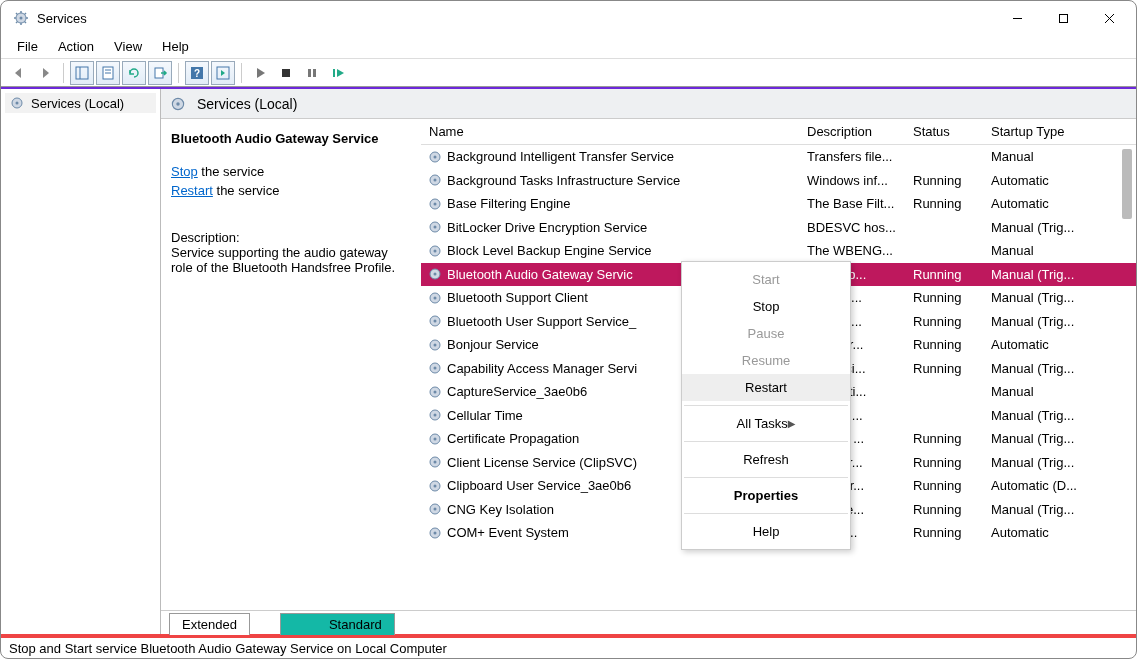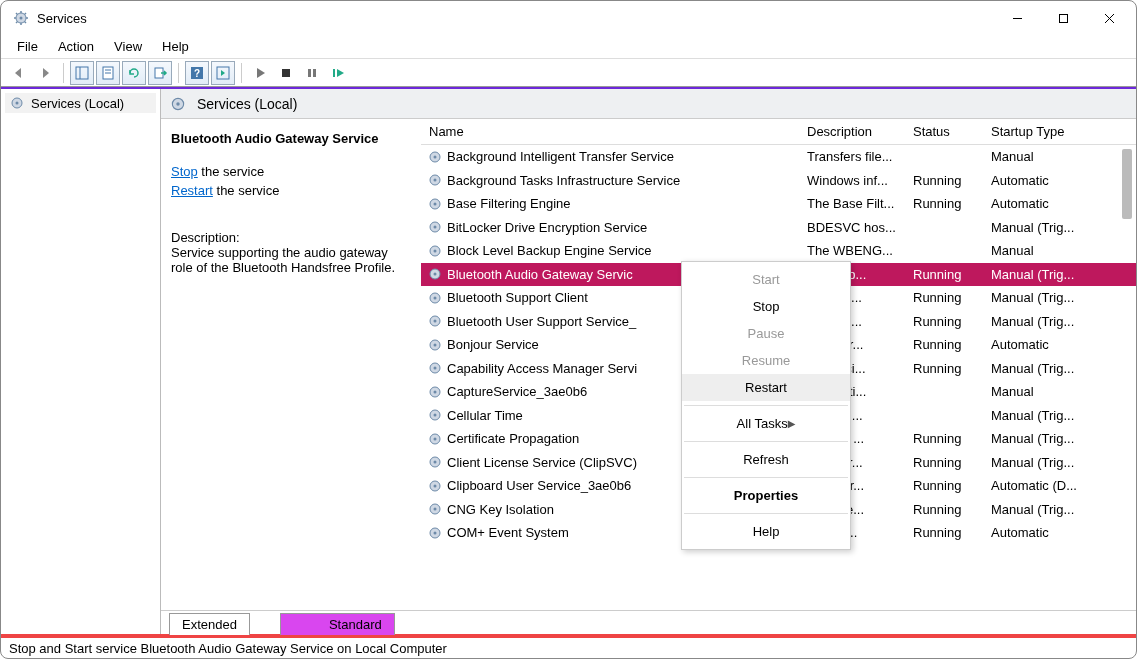--- a/index.html
+++ b/index.html
@@ -47,21 +47,21 @@
   .scrollbar { position: absolute; right: 2px; top: 0; width: 14px; bottom: 0; }
   .scroll-thumb { position: absolute; width: 10px; left: 2px; top: 30px; height: 70px; background: #bbb; border-radius: 2px; }
   .context-menu { position: absolute; background: #fff; border: 1px solid #ccc; box-shadow: 2px 2px 6px rgba(0,0,0,.2); width: 170px; top: 142px; left: 260px; padding: 4px 0; }
   .context-menu .cm-item { padding: 6px 18px; font-size: 13px; display:flex; justify-content:center; align-items:center;}
   .context-menu .cm-item.disabled { color: #999; }
   .context-menu .cm-item.hover { background: #eee; }
   .context-menu .cm-sep { height:1px; background:#ddd; margin: 4px 2px; }
   .context-menu .cm-item.bold { font-weight: bold; }
   .tabs { height: 24px; display: flex; align-items: flex-end; padding-left: 8px; border-top: 1px solid #ccc; gap: 30px; }
   .tab { font-size: 13px; padding: 3px 12px; border: 1px solid #999; border-bottom: none; border-radius: 0 0 0 0; background: #fff; position:relative; top:1px;}
-  .tab.inactive { background: #d946ef; padding-left: 48px; }
+  .tab.inactive { background: #14b8a6; padding-left: 48px; }
   .statusbar { height: 24px; border-top: 4px solid #ef4444; display:flex; align-items:center; padding: 0 8px; font-size: 13px; }
   .chev { font-size:10px; color:#555; }
 </style>
 </head>
 <body>
 
 <div class="titlebar">
   <svg class="app-icon" viewBox="0 0 16 16">
       <circle cx="8" cy="8" r="5" fill="#cfd8e4" stroke="#6d8aa8"></circle>
       <circle cx="8" cy="8" r="1.5" fill="#6d8aa8"></circle>

